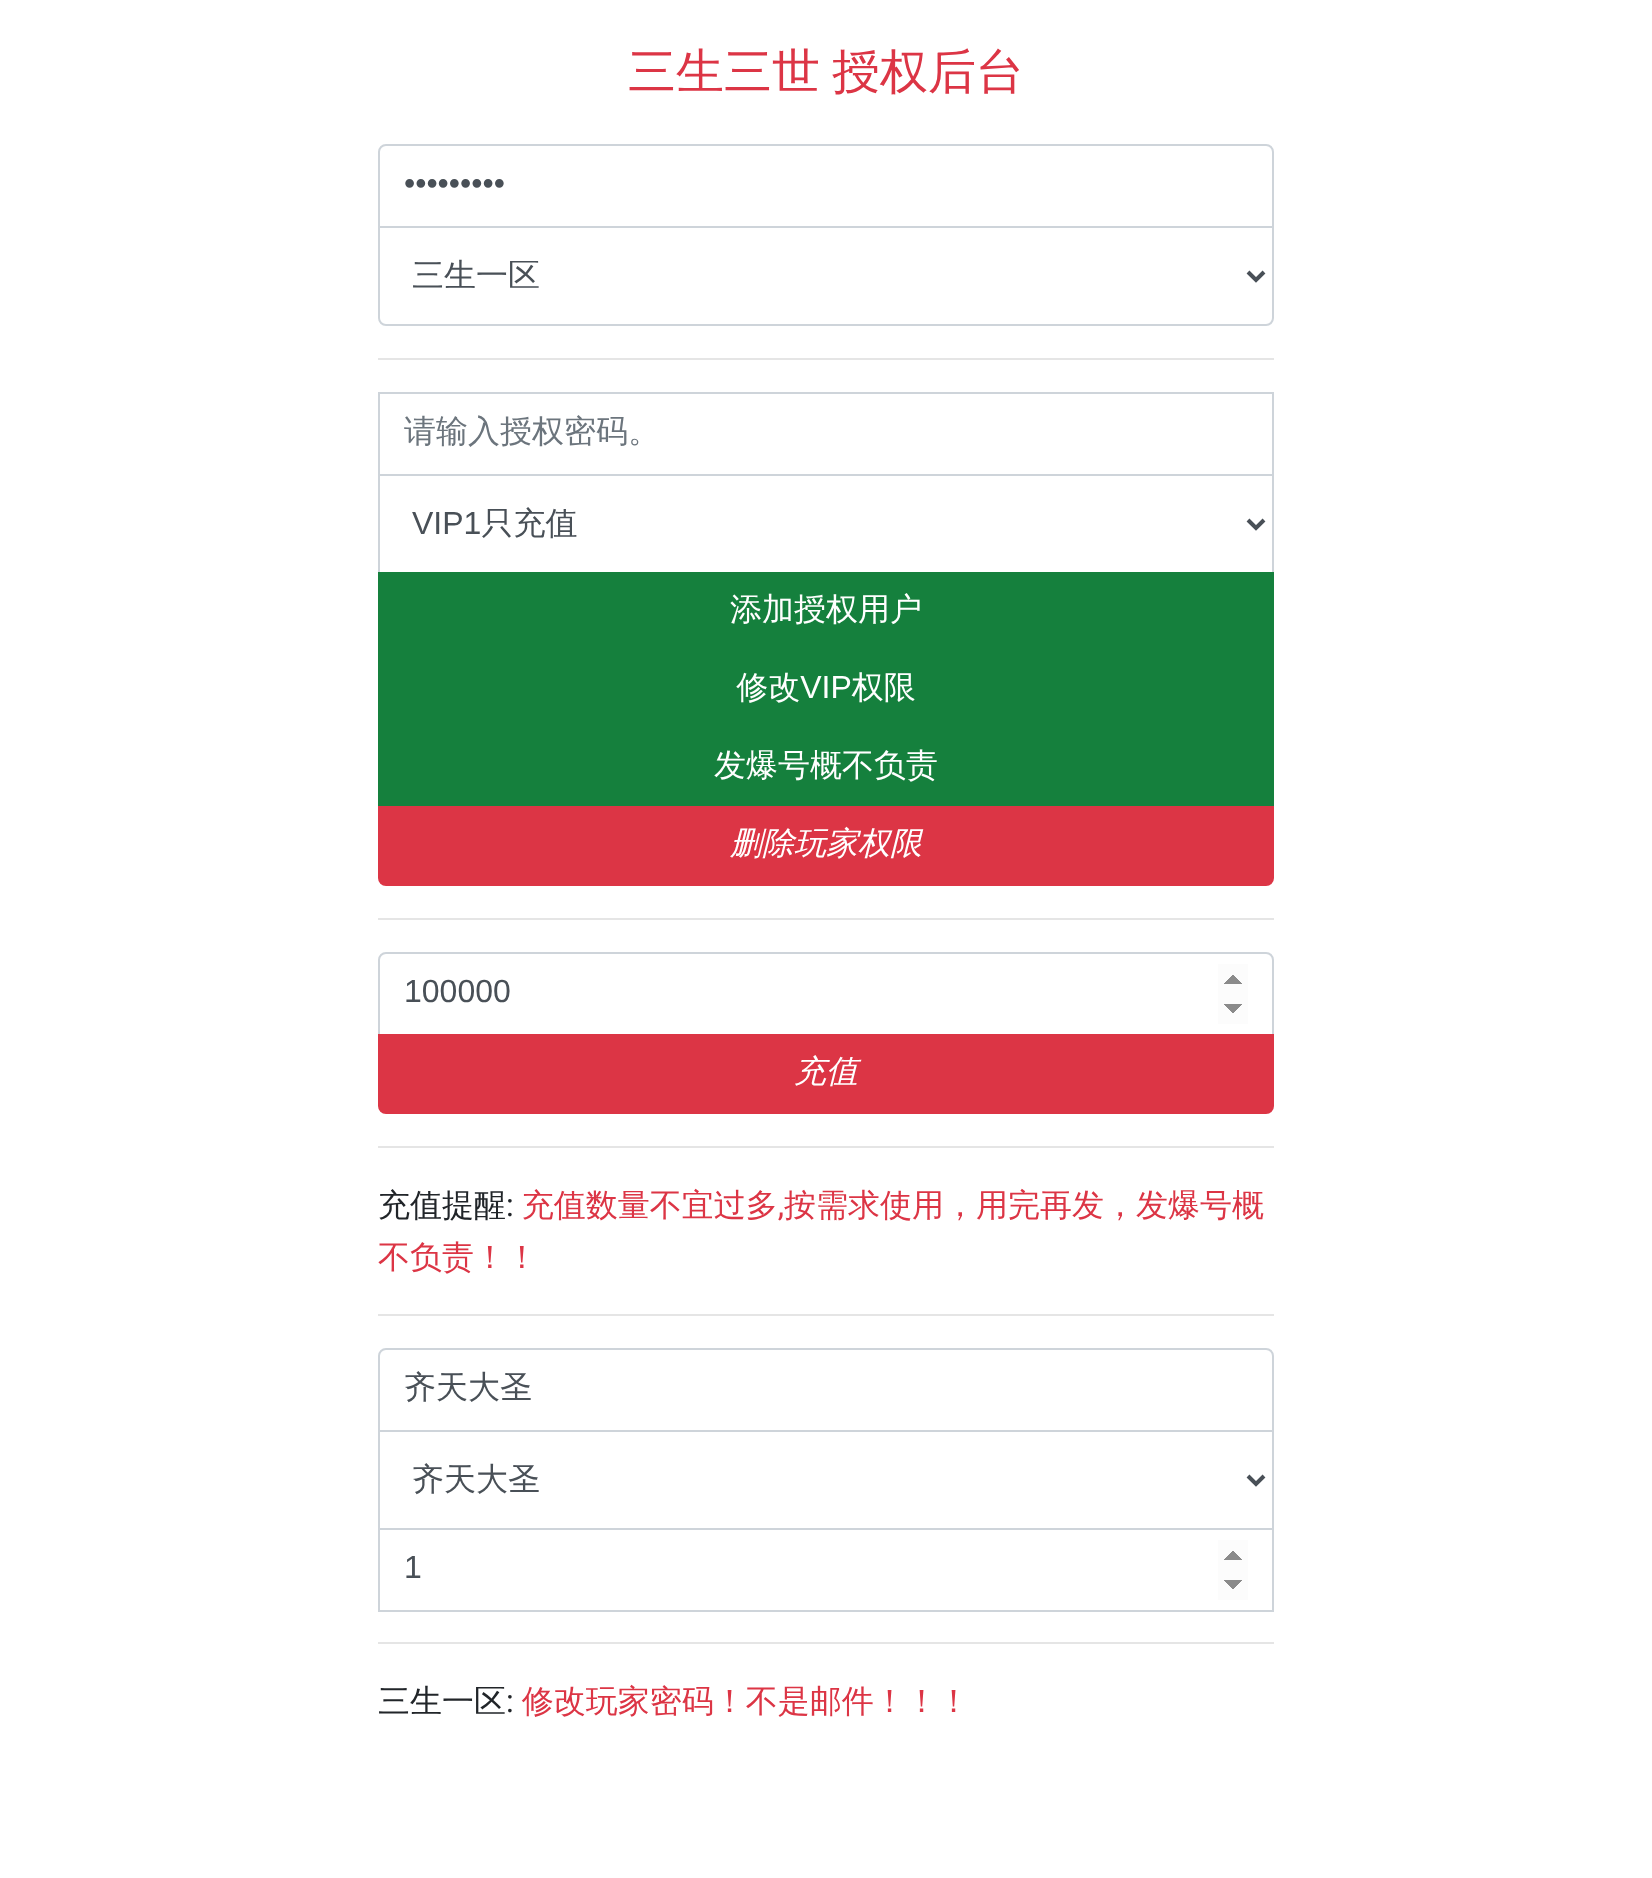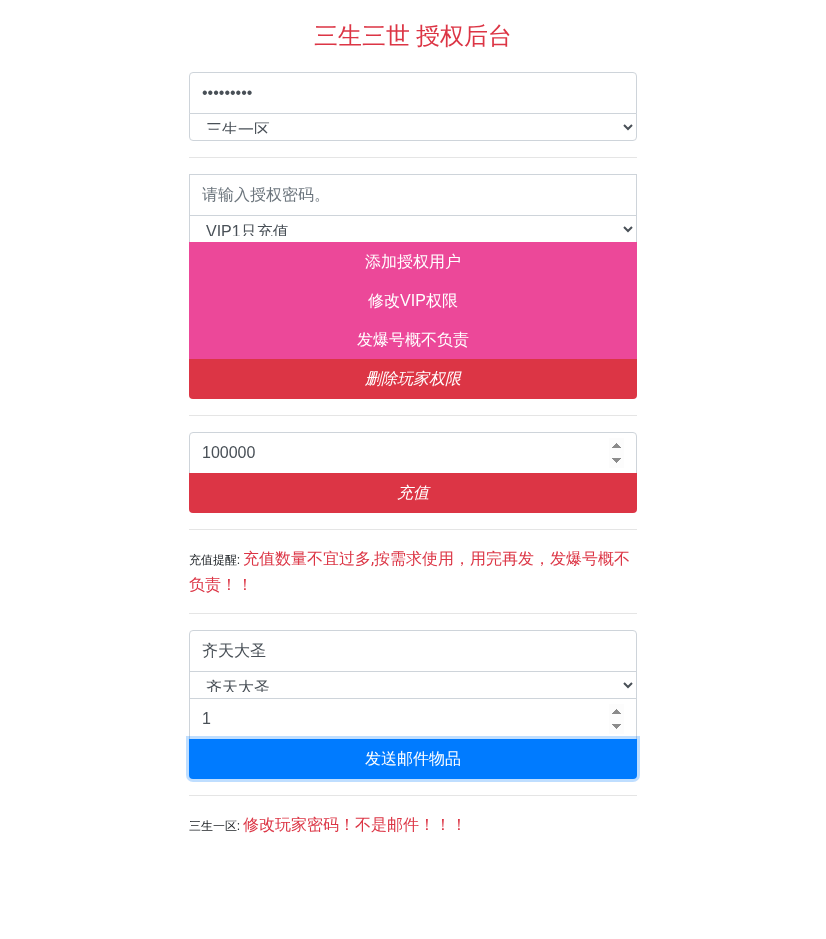--- a/index.html
+++ b/index.html
@@ -33,56 +33,56 @@
       color: #495057;
       background-color: #fff;
       border: 1px solid #ced4da;
       border-radius: 4px;
       margin-bottom: 0;
     }
     .form-control::placeholder {
       color: #6c757d;
     }
     select.form-control {
-      height: 28px;
+      height: 50px;
       padding: 6px 12px;
     }
     .btn {
       display: block;
       width: 100%;
       padding: 8px 12px;
       font-size: 16px;
       line-height: 1.5;
       text-align: center;
       color: #fff;
       border: none;
       border-radius: 4px;
       cursor: pointer;
       margin-bottom: 4px;
     }
     .btn-primary {
-      background-color: #ec4899;
+      background-color: #15803d;
     }
     .btn-danger {
       background-color: #dc3545;
       font-style: italic;
     }
     .btn-focus {
       background-color: #007bff;
       box-shadow: 0 0 0 3px rgba(0, 123, 255, 0.25);
     }
     hr {
       margin-top: 16px;
       margin-bottom: 16px;
       border: 0;
       border-top: 1px solid rgba(0, 0, 0, 0.1);
     }
     .alert-label {
       color: #212529;
-      font-size: 12px;
+      font-size: 16px;
     }
     .alert-text {
       color: #dc3545;
       font-size: 16px;
     }
     .alert-row {
       margin-bottom: 0;
       line-height: 1.6;
     }
     input[type="number"] {
@@ -147,21 +147,20 @@
   </p>
 
   <hr>
 
   <div>
     <input type="text" class="form-control stacked-top" value="齐天大圣" style="">
     <select class="form-control stacked-mid">
       <option>齐天大圣</option>
     </select>
     <input type="number" class="form-control stacked-mid" value="1" style="">
-    <button class="btn btn-primary btn-focus stacked-bottom">发送邮件物品</button>
   </div>
 
   <hr>
 
   <p class="alert-row">
     <span class="alert-label">三生一区: </span><span class="alert-text">修改玩家密码！不是邮件！！！</span>
   </p>
 </div>
 
 </body></html>

